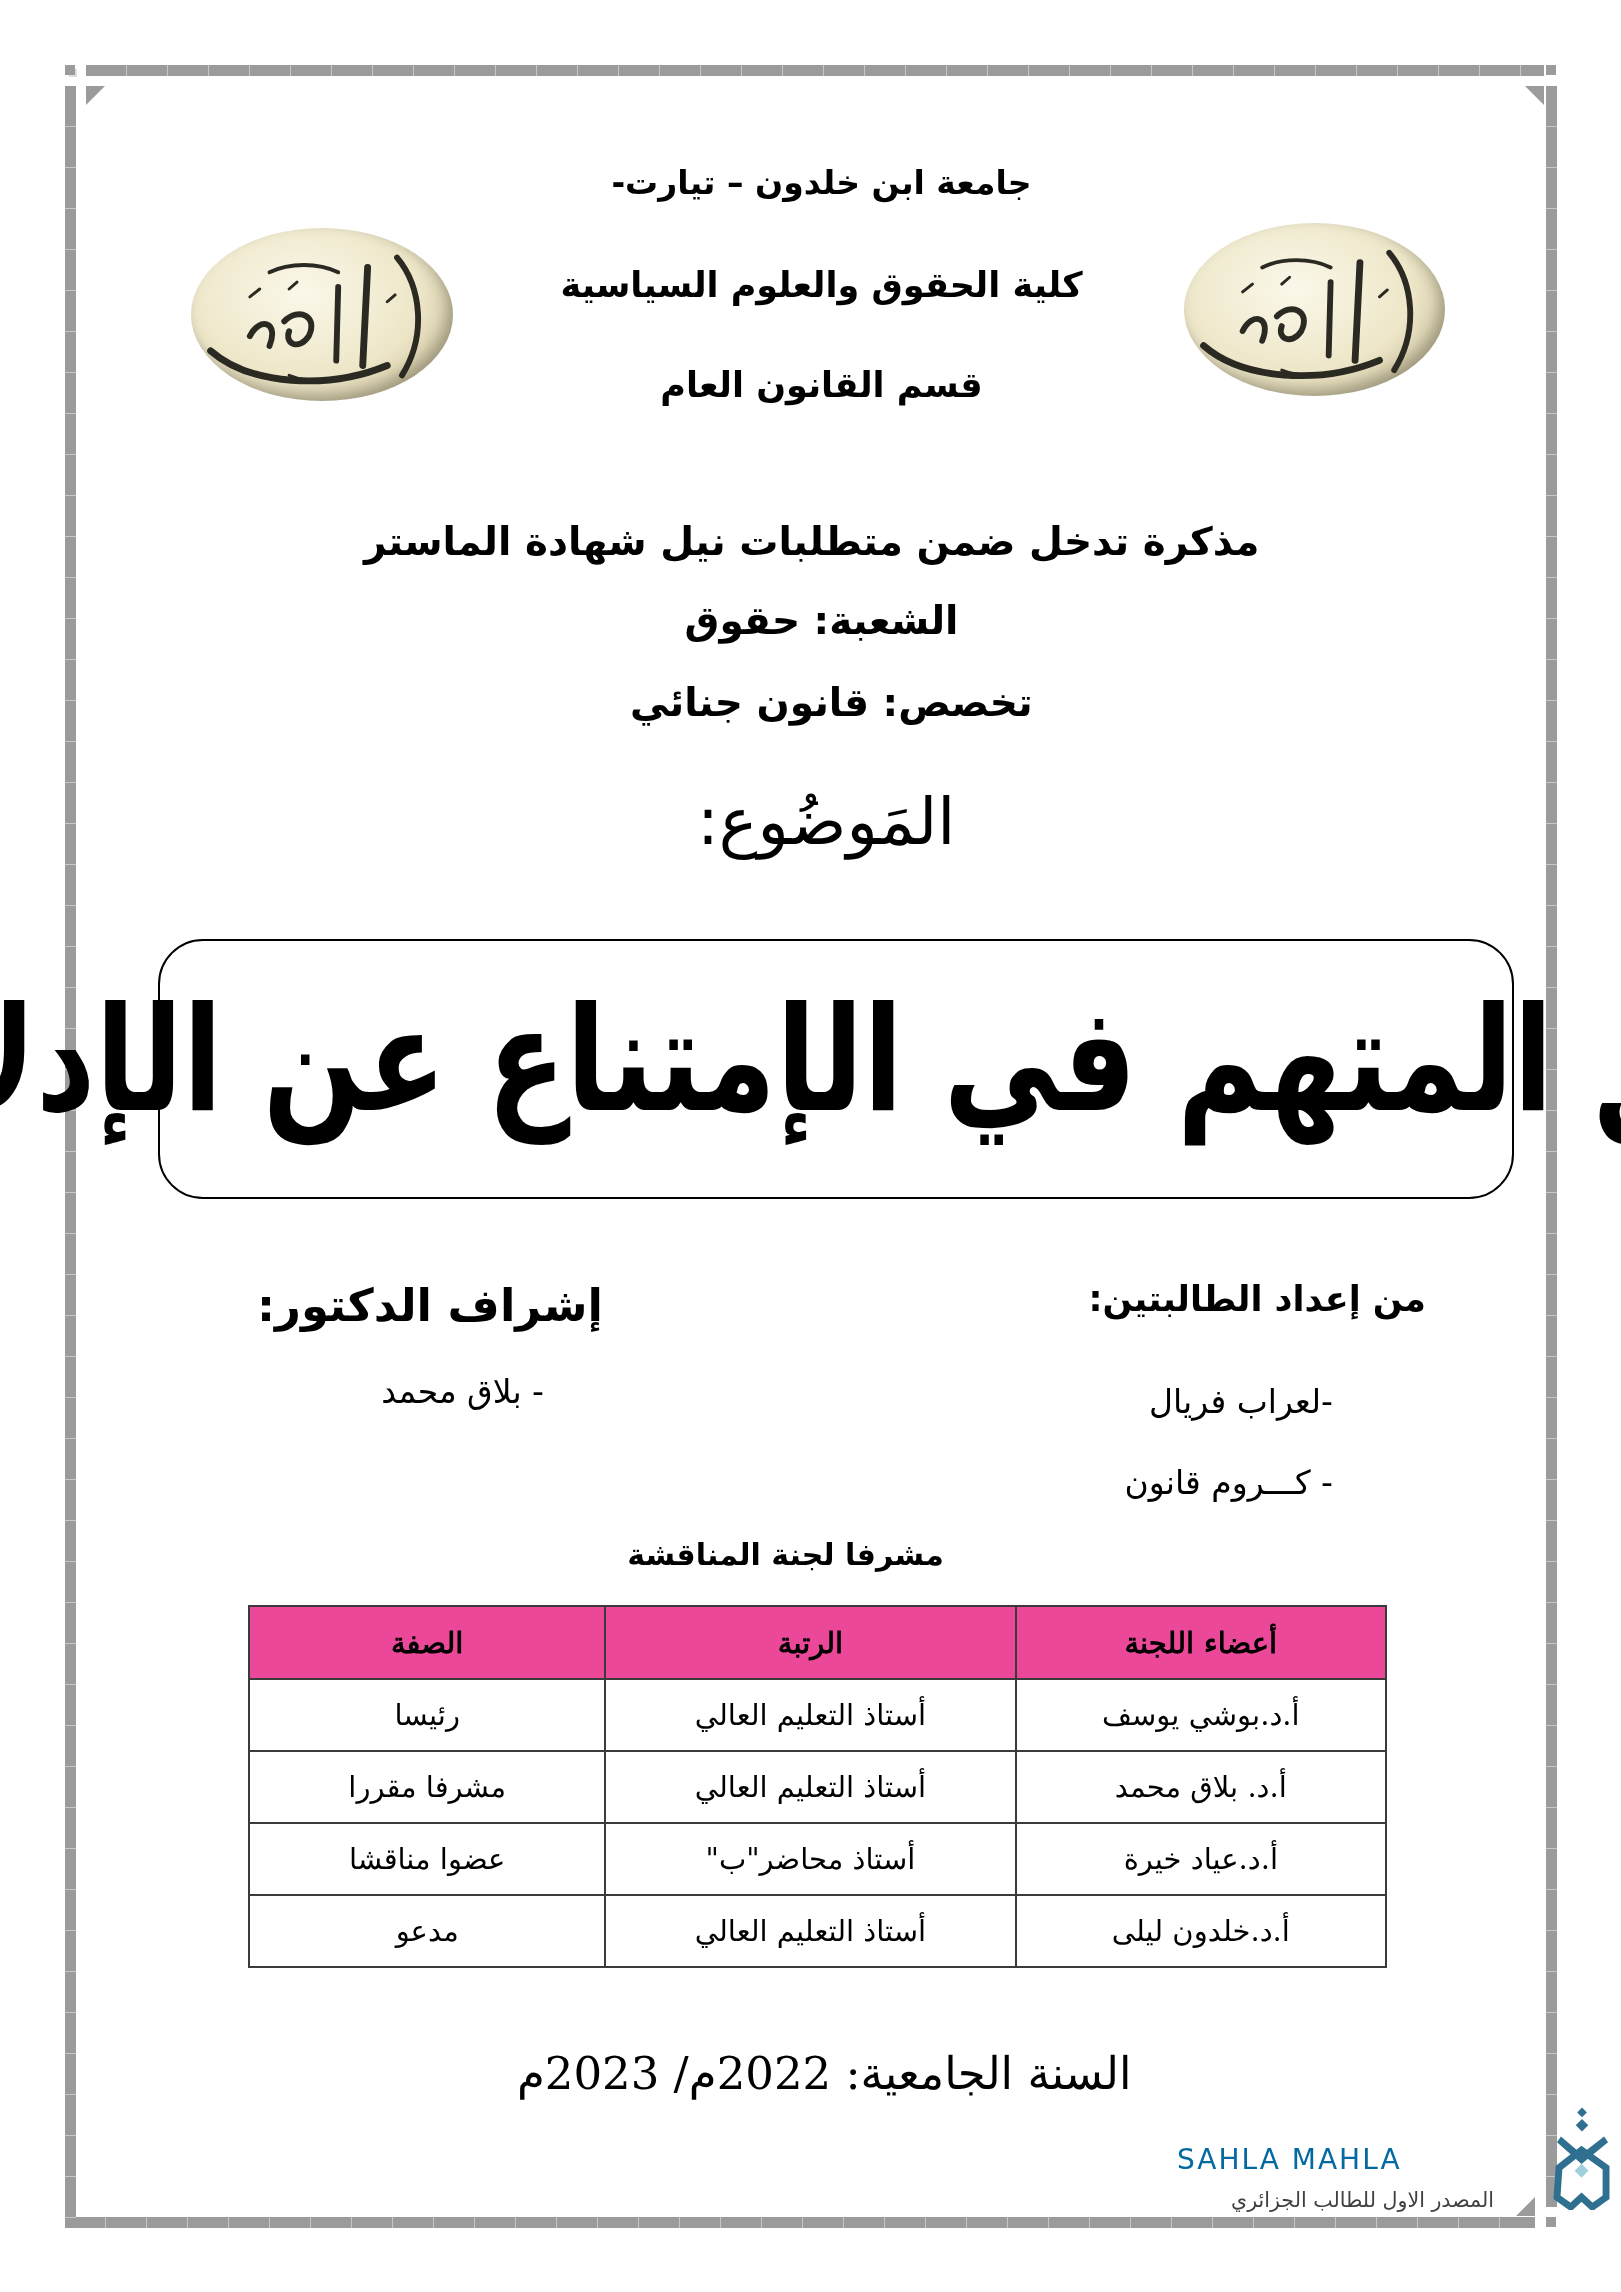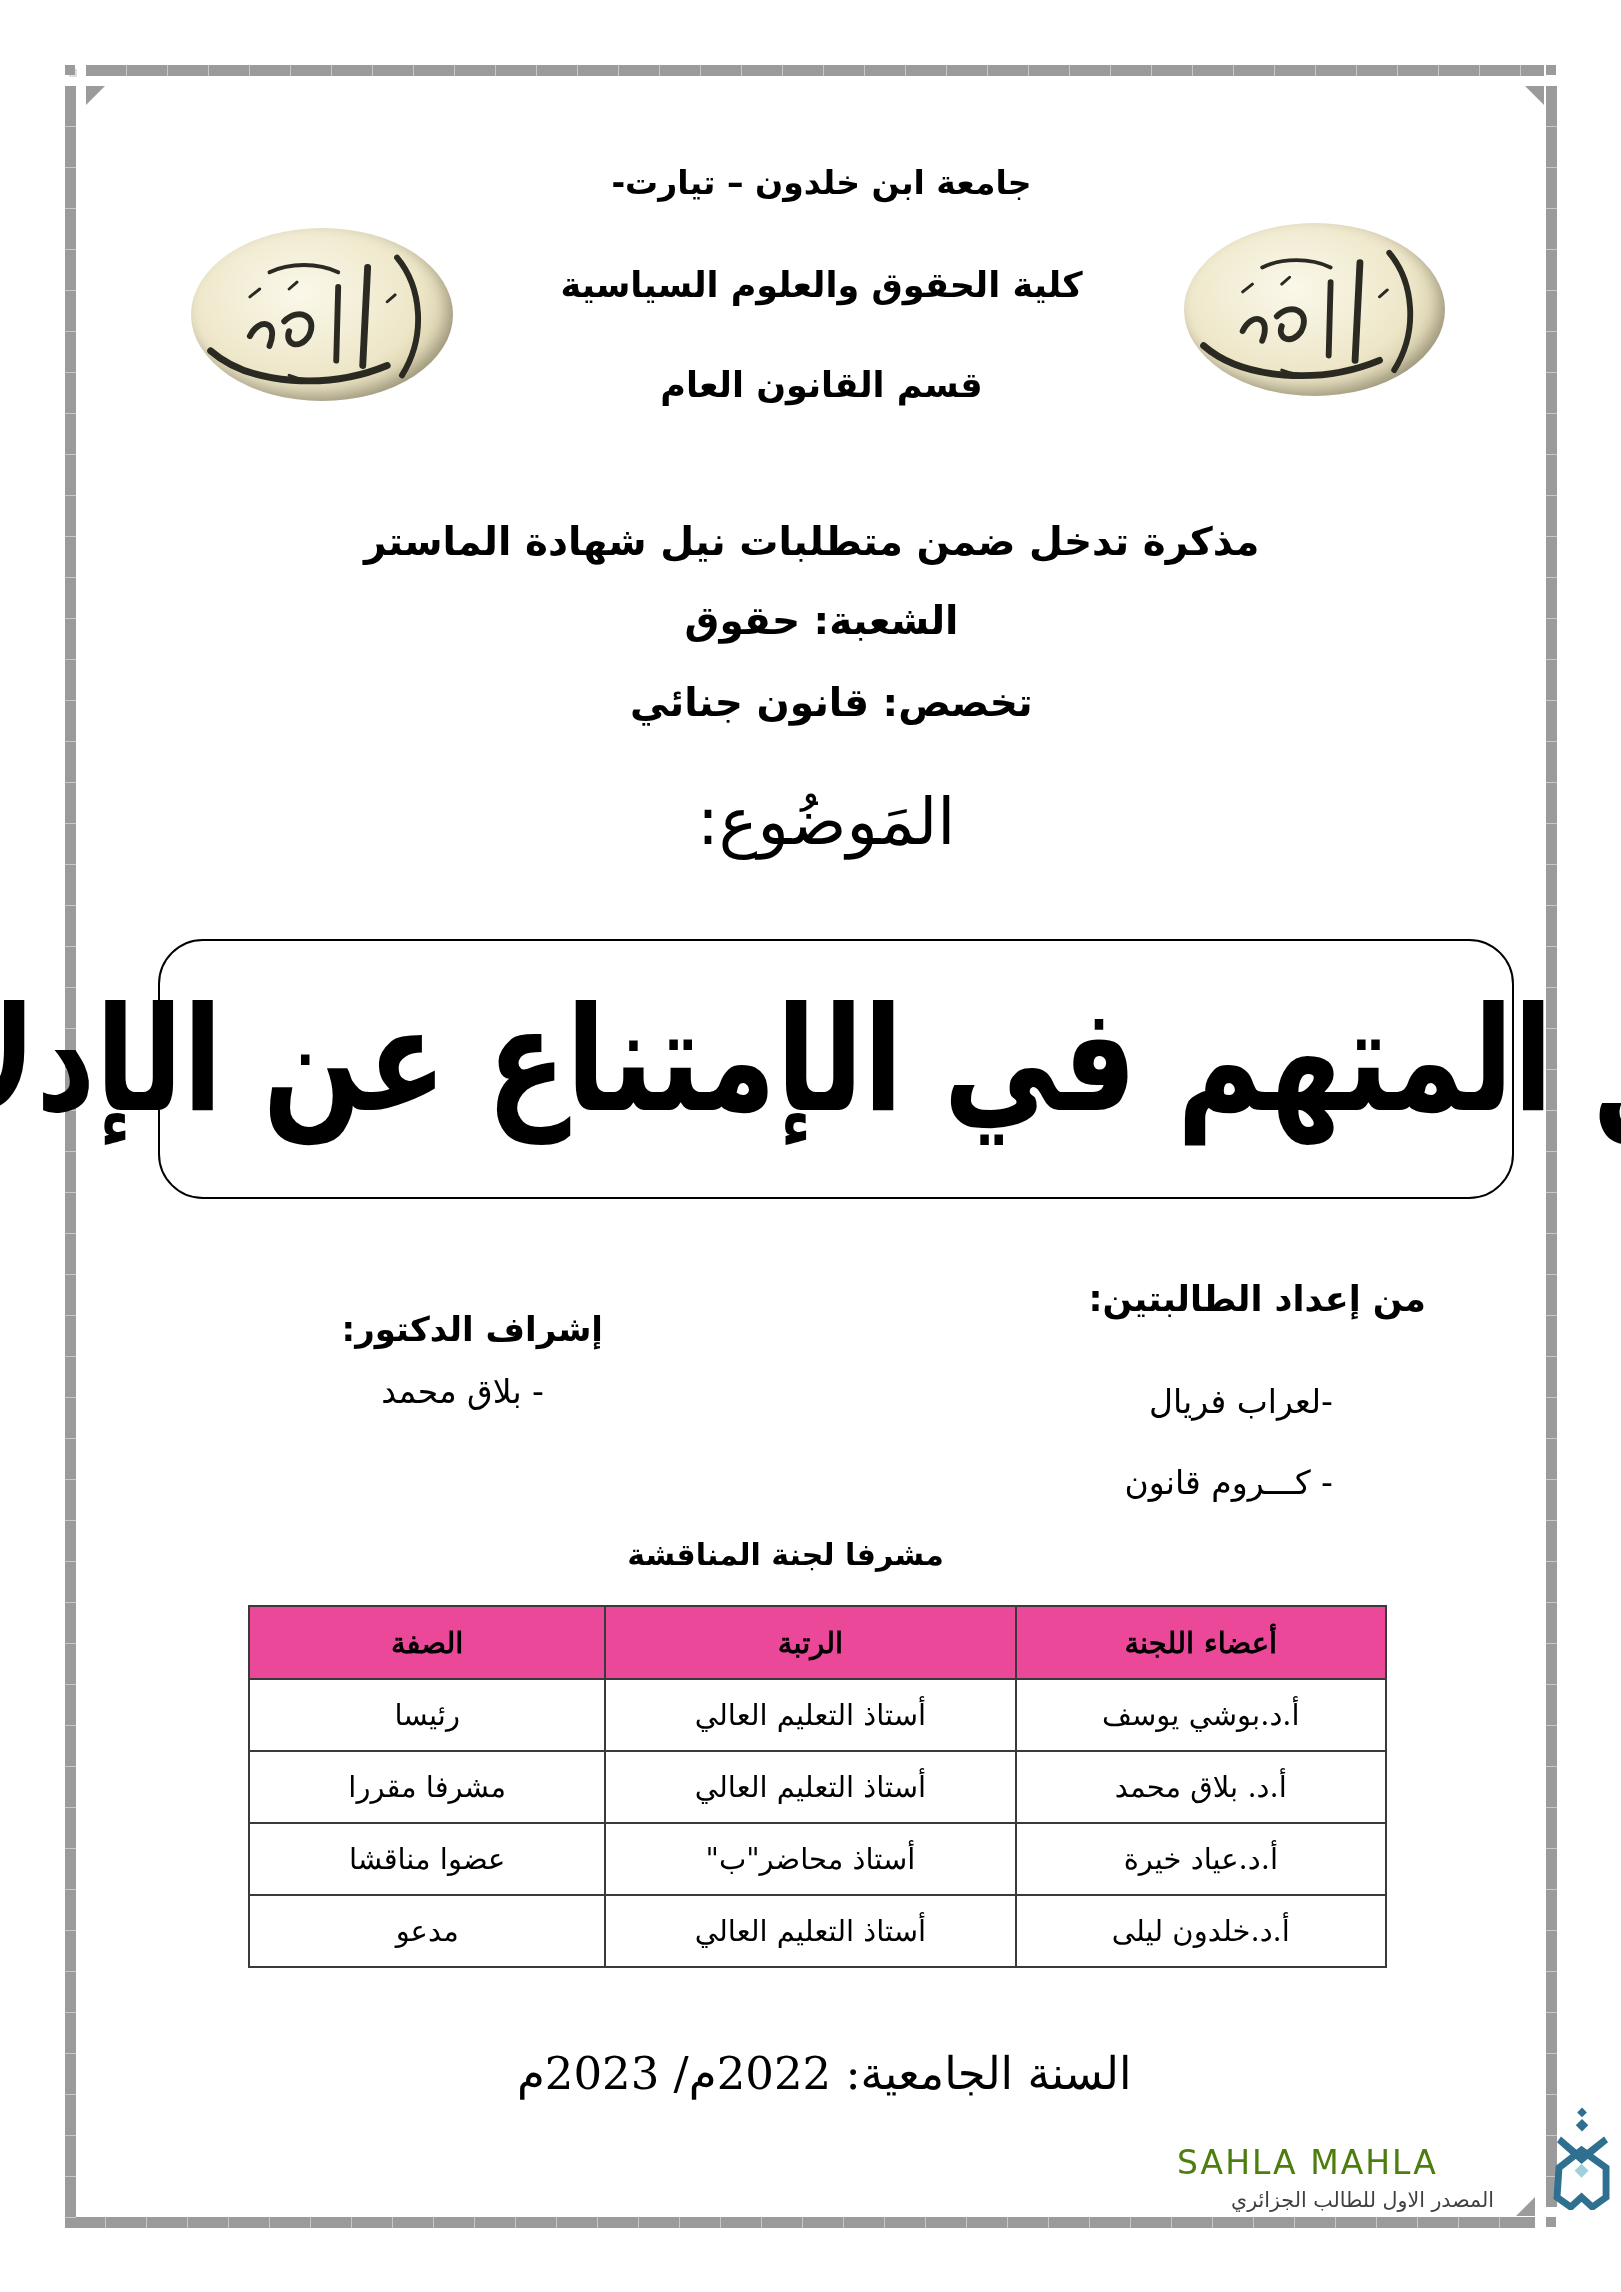--- a/index.html
+++ b/index.html
@@ -15,21 +15,21 @@
   .logo { position: absolute; border-radius: 50%;
           background: radial-gradient(ellipse at 42% 38%, #fbf8ea 0%, #ede6c8 55%, #c9bf98 85%, #9a916e 100%);
           box-shadow: inset -5.9px -5.9px 13.7px rgba(0,0,0,0.25); overflow: hidden; }
   .logo svg { width: 100%; height: 100%; display: block; }
   .title-box { position: absolute; left: 158px; top: 939px; width: 1356px; height: 260px; border: 2.9px solid #000; border-radius: 45px; box-sizing: border-box; display: flex; align-items: center; justify-content: center; }
   .title-text { font-family: "DejaVu Sans", sans-serif; font-weight: bold; font-size: 116px; direction: rtl; white-space: nowrap; letter-spacing: 2px; transform: scaleY(1.25); margin-top: -19.6px; }
   .txt { position: absolute; direction: rtl; white-space: nowrap; }
   table.committee { position: absolute; left: 248px; top: 1605px; width: 1139px; border-collapse: collapse; direction: rtl; font-family: "DejaVu Serif", serif; }
   table.committee th, table.committee td { border: 2px solid #3a3a3a; height: 70px; text-align: center; font-size: 29px; font-weight: normal; padding: 0; }
   table.committee th { background: #ec4899; font-weight: bold; height: 71px; }
-  .wm-text { position: absolute; left: 1177px; top: 2143px; font-family: "DejaVu Sans", sans-serif; font-size: 33px; letter-spacing: 2px; color: #4d7c0f; white-space: nowrap; }
+  .wm-text { position: absolute; left: 1177px; top: 2143px; font-family: "DejaVu Sans", sans-serif; font-size: 28px; letter-spacing: 2px; color: #0369a1; white-space: nowrap; }
   .wm-sub { position: absolute; left: 1181px; top: 2188px; font-family: "DejaVu Sans", sans-serif; font-size: 20.6px; color: #404040; direction: rtl; white-space: nowrap; width: 363px; text-align: center; }
 </style>
 </head>
 <body>
 
 <div>
   <div class="frame-h" style="left:86px; top:65px; width:1458px;"></div>
   <div class="frame-h" style="left:65px; top:2217px; width:1470px;"></div>
   <div class="frame-v" style="left:65px; top:86px; height:2141px;"></div>
   <div class="frame-v" style="left:1546px; top:86px; height:2121px;"></div>
@@ -82,21 +82,21 @@
 <div class="line" style="top:784px; font-size:65px; left:15.7px;">المَوضُوع:</div>
 
 <div class="title-box">
   <div class="title-text">حق المتهم في الإمتناع عن الإدلاء</div>
 </div>
 
 <div class="txt bold-h" style="right:195px; top:1279px; font-size:35px;">من إعداد الطالبتين:</div>
 <div class="txt" style="right:288px; top:1382px; font-size:33px;">-لعراب فريال</div>
 <div class="txt" style="right:288px; top:1463px; font-size:33px;">- كـــروم قانون</div>
 
-<div class="txt bold-h" style="right:1018px; top:1279px; font-size:34px;margin-top:30px;">إشراف الدكتور:</div>
+<div class="txt bold-h" style="right:1018px; top:1279px; font-size:45px;">إشراف الدكتور:</div>
 <div class="txt" style="right:1077px; top:1372px; font-size:33px;">- بلاق محمد</div>
 
 <div class="txt bold-h" style="left:608px; width:333px; text-align:center; top:1537px; font-size:30px;">مشرفا لجنة المناقشة</div>
 
 <table class="committee">
   <colgroup>
     <col style="width:371px">
     <col style="width:411px">
     <col style="width:357px">
   </colgroup>

